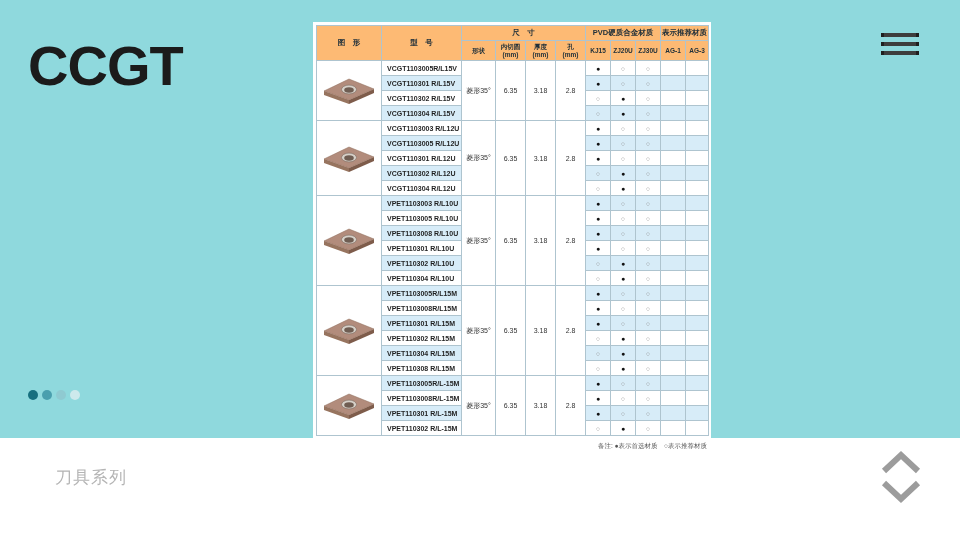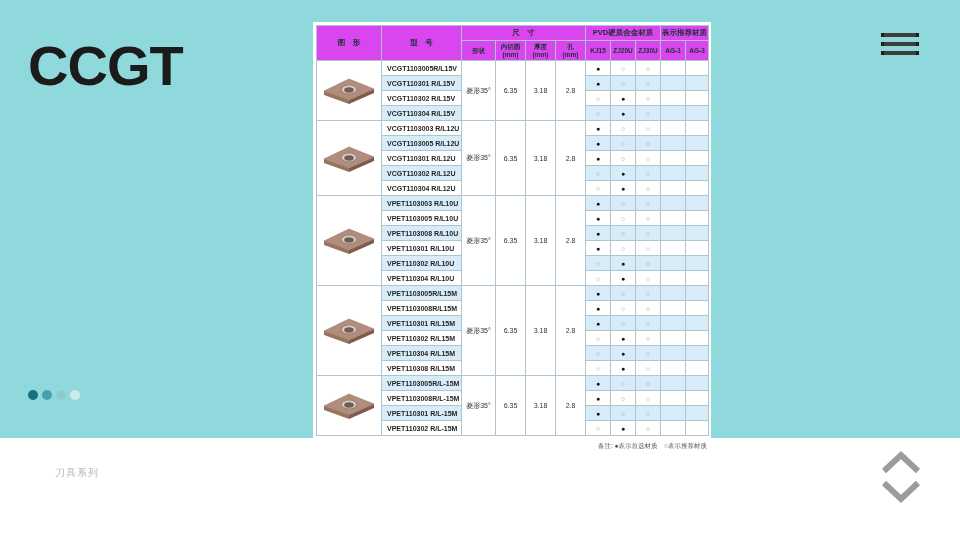--- a/index.html
+++ b/index.html
@@ -17,36 +17,36 @@
   .menu-btn { position:absolute; left:881px; top:33px; width:38px; height:28px; cursor:pointer; }
   .menu-bar { height:4px; background:#3d3d3d; border-left:3px solid #1f1f1f; border-right:3px solid #1f1f1f; margin-bottom:5px; }
 
   .pager { position:absolute; left:28px; top:390px; display:flex; gap:4px; }
   .pager-dot { width:10px; height:10px; border-radius:50%; cursor:pointer; }
 
   .panel { position:absolute; left:313px; top:22px; width:398px; background:#ffffff; padding:3px 3px 0 3px; }
 
   table.spec { border-collapse:collapse; table-layout:fixed; width:392px; }
   .spec th, .spec td { border:1px solid #aec4cf; padding:0; text-align:center; overflow:hidden; }
-  .spec thead th { background:#d946ef; color:#22313a; font-weight:bold;margin-top:11px; }
+  .spec thead th { background:#fdba74; color:#22313a; font-weight:bold;margin-top:11px; }
   .th-top { height:15px; font-size:7.5px; }
   .th-sub { height:20px; font-size:6.5px; white-space:pre-line; line-height:1.15; }
   tr.data { height:15px; }
   tr.data td { font-size:7px; }
   td.model { text-align:left; padding-left:5px; font-weight:bold; color:#1f1f1f; background:#ffffff; }
   td.dim { color:#333; background:#ffffff; font-size:7px; }
   td.graphic { background:#ffffff; }
   td.mark { background:#ffffff; }
   tr.blue td.stripe { background:#d7ecf8; }
   tr.white td.stripe { background:#ffffff; }
   .dot-filled { color:#111111; font-size:7px; }
   .dot-open { color:#8b8b8b; font-size:6.5px; }
   .note { text-align:right; font-size:6.5px; color:#555; margin:6px 1px 0 0; height:14px; }
 
-  .footer-label { position:absolute; left:55px; top:466px; font-size:10px; color:#b4b4b4; letter-spacing:1px; }
+  .footer-label { position:absolute; left:55px; top:466px; font-size:17px; color:#b4b4b4; letter-spacing:1px; }
   .nav-arrows { position:absolute; left:877px; top:449px; width:48px; height:56px; }
   .nav-arrows svg { display:block; cursor:pointer; }
 </style>
 </head>
 <body>
 
 <div class="teal-bg"></div>
 
 <div class="title-block">
   <div class="main-title">CCGT</div>

